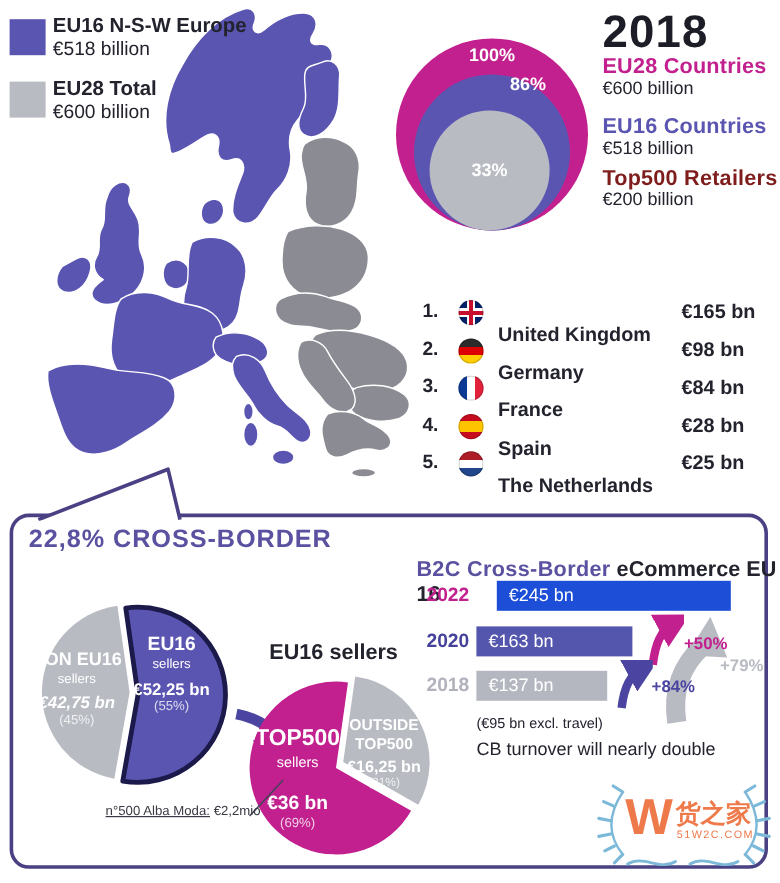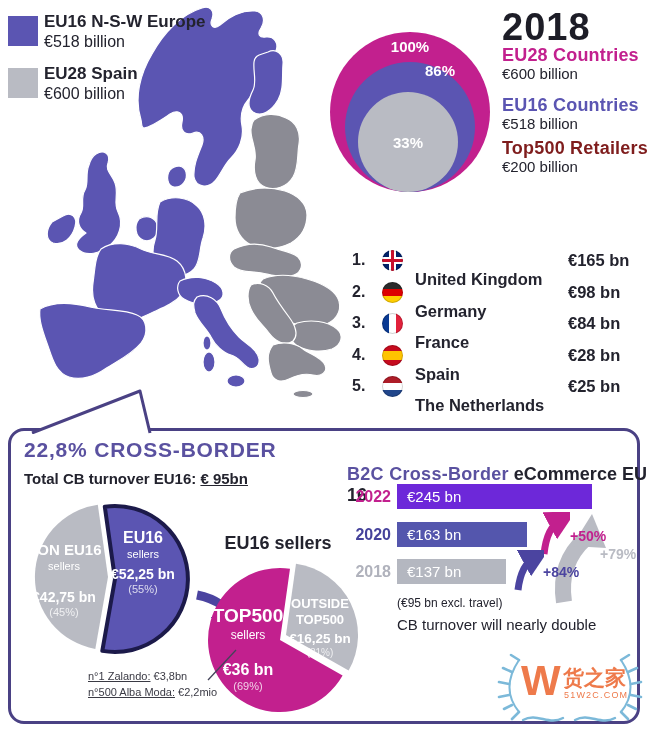--- a/index.html
+++ b/index.html
@@ -108,21 +108,21 @@
     </g>
   </svg>
 
   <div class="legend-sq" style="left: 8px; top: 16px; background: rgb(91, 85, 178);"></div>
   <div class="legend-txt" style="left:44px;top:12px;">
     <div class="l1">EU16 N-S-W Europe</div>
     <div class="l2">€518 billion</div>
   </div>
   <div class="legend-sq" style="left: 8px; top: 68px; background: rgb(185, 187, 195);"></div>
   <div class="legend-txt" style="left:44px;top:64px;">
-    <div class="l1">EU28 Spain</div>
+    <div class="l1">EU28 Total</div>
     <div class="l2">€600 billion</div>
   </div>
 
   <div class="ring" style="left: 330px; top: 32px; width: 160px; height: 160px; background: rgb(194, 32, 142);"></div>
   <div class="ring" style="left: 345px; top: 62px; width: 130px; height: 130px; background: rgb(91, 85, 178);"></div>
   <div class="ring" style="left: 358px; top: 92px; width: 100px; height: 100px; background: rgb(185, 187, 195);"></div>
   <div class="ring-label" style="left:365px;top:38px;">100%</div>
   <div class="ring-label" style="left:365px;top:62px;text-align:right;">86%</div>
   <div class="ring-label" style="left:363px;top:134px;">33%</div>
 
@@ -171,38 +171,35 @@
     <span class="rank-value">€25 bn</span>
   </div>
 
   <div class="panel"></div>
   <svg class="panel-tail" width="150" height="48" viewBox="0 0 150 48">
     <polygon points="10,47 118,5 128,47" fill="#ffffff"></polygon>
     <path d="M10,47 L118,5 L128,47" fill="none" stroke="#4a4184" stroke-width="3" stroke-linejoin="round"></path>
   </svg>
 
   <div class="cb-title" style="color: rgb(90, 81, 160);">22,8% CROSS-BORDER</div>
-  <div class="cb-sub">
-    <span>Total CB turnover EU16: </span><span class="u">€ 95bn</span>
-  </div>
 
   <svg id="pie1" class="pie-svg" width="180" height="180" viewBox="0 0 180 180" style="left:20px;top:492px;">
       <path d="M88,85 L77.8,12.7 A73,73 0 1 1 75.3,156.9 Z" fill="#5b55b2" transform="translate(7,2)" stroke="#1c1a4a" stroke-width="4" stroke-linejoin="round"></path>
       <path d="M88,85 L75.3,156.9 A73,73 0 0 1 77.8,12.7 Z" fill="#b9bbc3" transform="translate(0,0)"></path>
     </svg>
   <div class="pie-label" style="left:93px;top:528px;width:100px;">
     <div class="pl-big" style="font-size:16px;">EU16</div>
     <div style="font-size:11px;">sellers</div>
     <div class="pl-big" style="font-size:14px;margin-top:4px;">€52,25 bn</div>
     <div class="pl-pct" style="font-size:11px;">(55%)</div>
   </div>
   <div class="pie-label" style="left:14px;top:541px;width:100px;">
     <div class="pl-big" style="font-size:15px;">NON EU16</div>
     <div style="font-size:11px;">sellers</div>
-    <div class="pl-big" style="font-size:14px;margin-top:15px;">€42,75 bn</div>
+    <div class="pl-big" style="font-size:14px;margin-top:3px;font-style:italic;">€42,75 bn</div>
     <div class="pl-pct" style="font-size:11px;">(45%)</div>
   </div>
 
   <svg class="arrow-svg" width="64" height="52" viewBox="0 0 64 52" style="left:192px;top:590px;">
     <defs>
         <marker id="ah-p" markerWidth="4.6" markerHeight="4.6" refX="2.1" refY="2.3" orient="auto">
           <path d="M0,0 L4.4,2.3 L0,4.6 Z" fill="#4b44a0"></path>
         </marker>
       </defs>
     <path d="M5,5 C25,9 37,18 46,33" stroke="#4b44a0" stroke-width="9" fill="none" marker-end="url(#ah-p)"></path>
@@ -223,31 +220,30 @@
     <div class="pl-big" style="font-size:13px;">OUTSIDE</div>
     <div class="pl-big" style="font-size:13px;">TOP500</div>
     <div class="pl-big" style="font-size:13.5px;margin-top:2px;">€16,25 bn</div>
     <div class="pl-pct" style="font-size:10px;">(31%)</div>
   </div>
 
   <svg class="arrow-svg" width="32" height="34" viewBox="0 0 32 34" style="left:206px;top:648px;">
     <path d="M2,32 L30,2" stroke="#44445a" stroke-width="1.3"></path>
   </svg>
   <div class="note-block">
-    <div><span class="u">n°1 Zalando:</span><span> €3,8bn</span></div>
     <div><span class="u">n°500 Alba Moda:</span><span> €2,2mio</span></div>
   </div>
 
   <div class="bc-title">
     <span class="accent" style="color: rgb(90, 81, 160);">B2C Cross-Border</span><span class="rest"> eCommerce EU 16</span>
   </div>
 
   <div class="bar-row" style="top:484px;">
     <span class="bar-year" style="color: rgb(194, 32, 142);">2022</span>
-    <div class="bar" style="width: 195px; background: #6d28d9;">
+    <div class="bar" style="width: 195px; background: #1d4ed8; margin-left: 17px;">
         <span>€245 bn</span>
       </div>
   </div>
   <div class="bar-row" style="top:522px;">
     <span class="bar-year" style="color: rgb(69, 66, 155);">2020</span>
     <div class="bar" style="width: 130px; background: rgb(84, 86, 173);">
         <span>€163 bn</span>
       </div>
   </div>
   <div class="bar-row" style="top:559px;">

